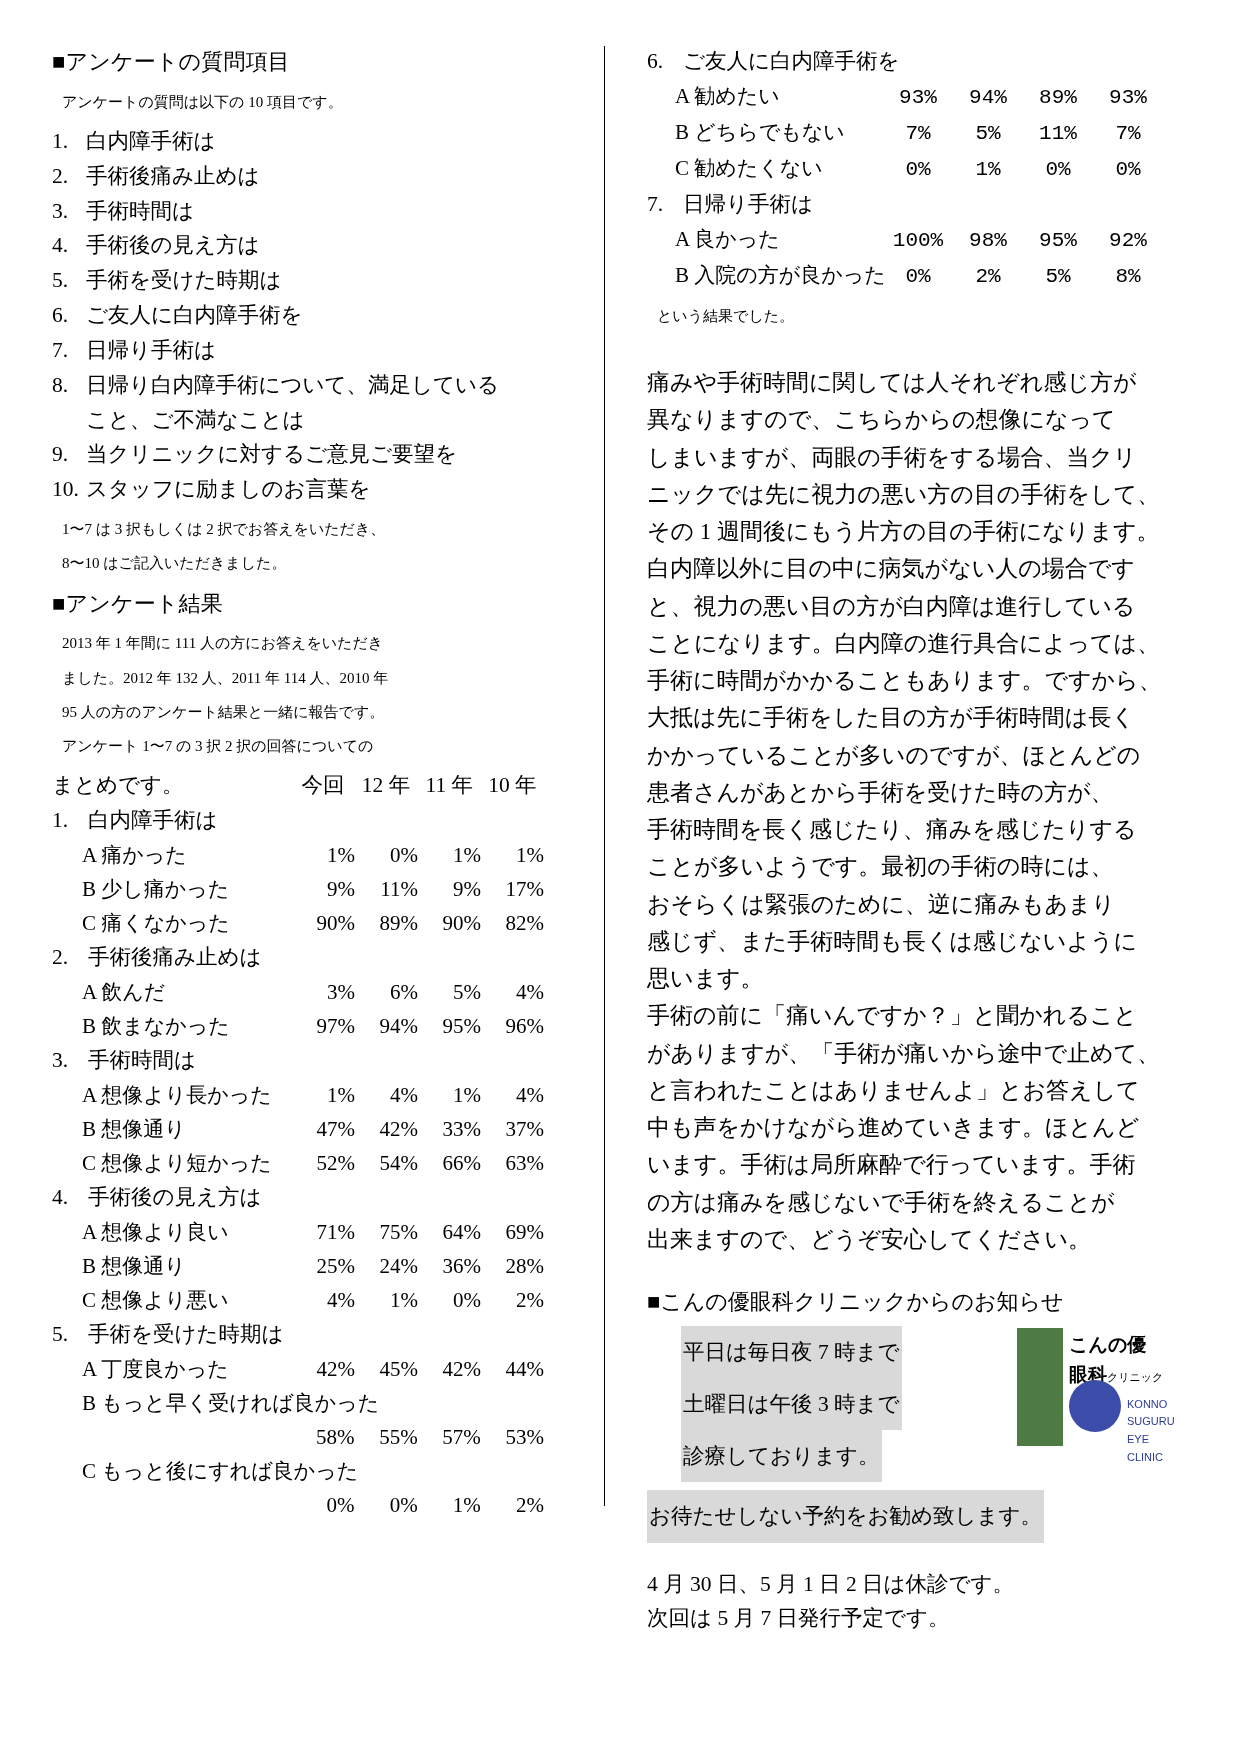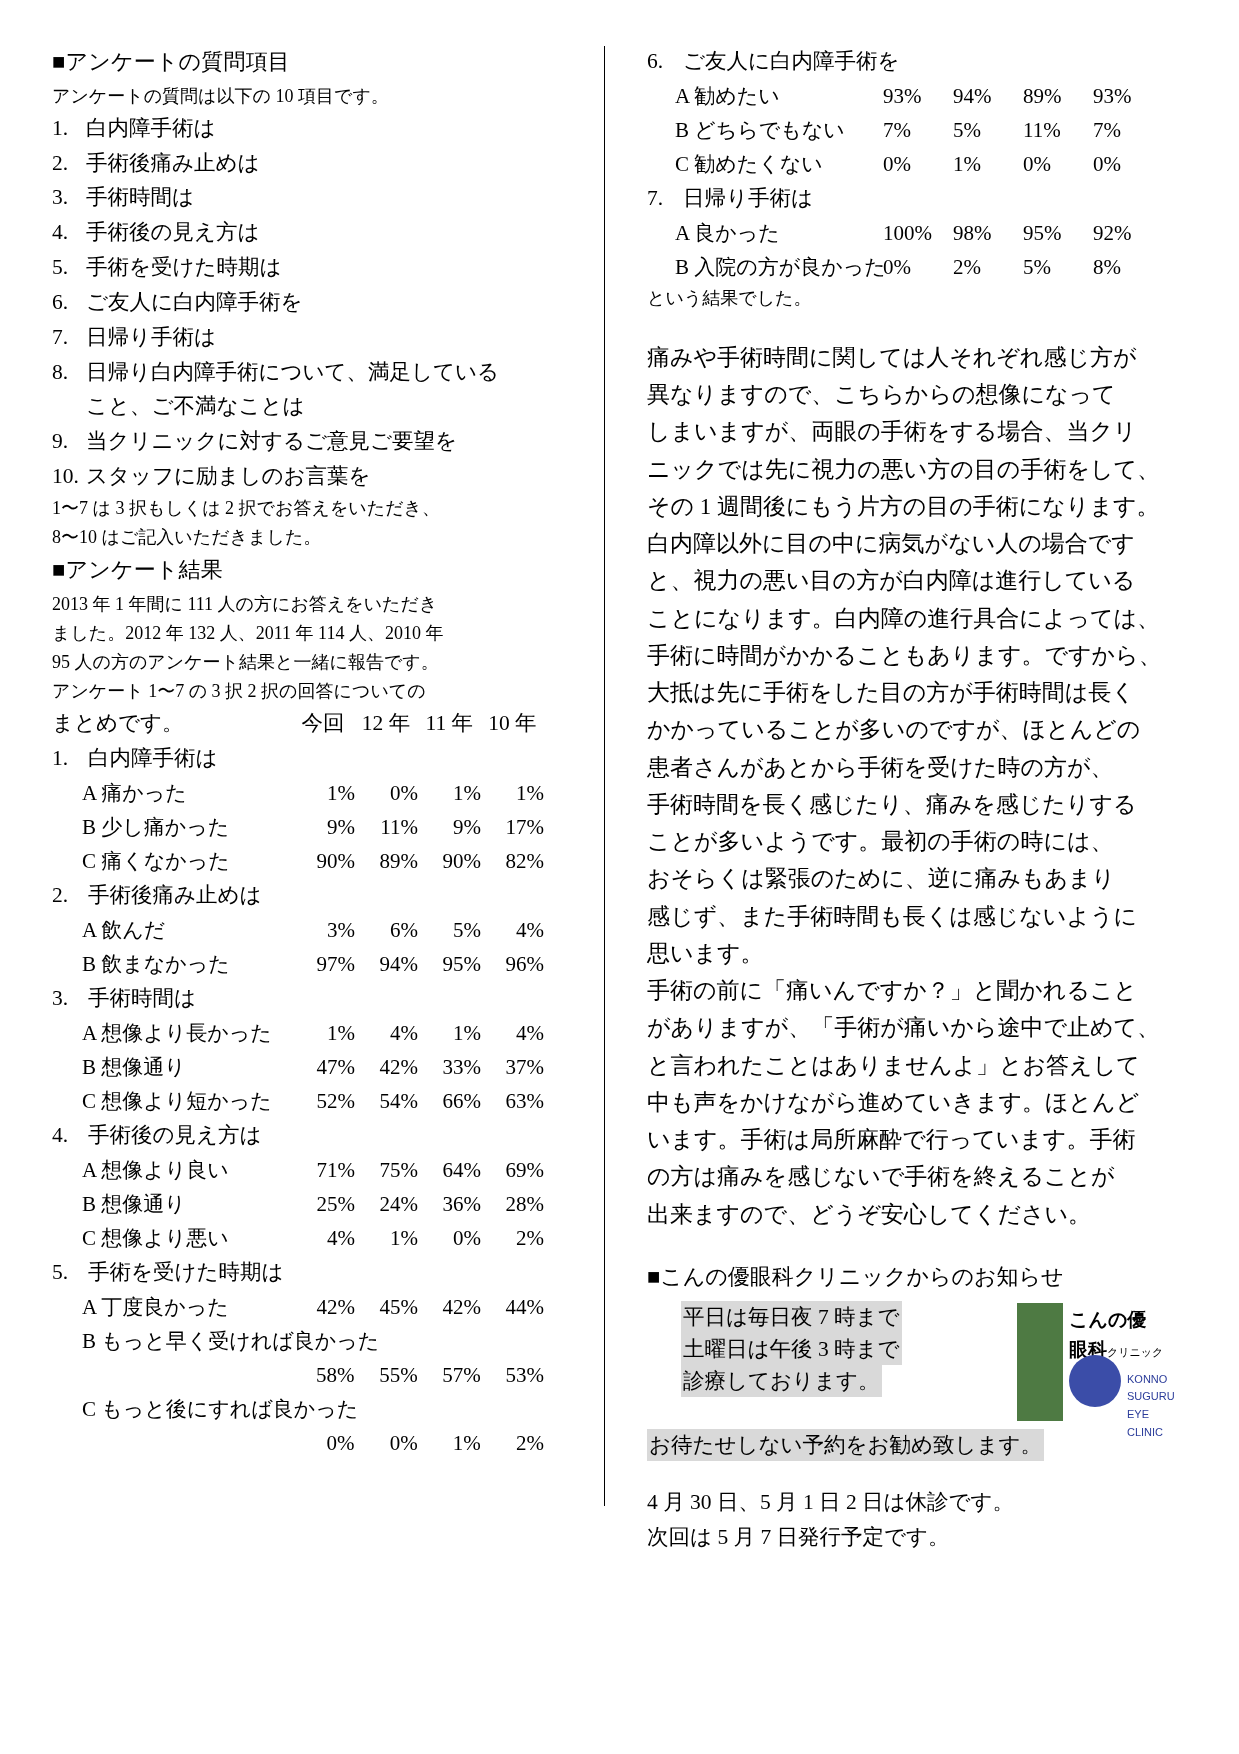--- a/index.html
+++ b/index.html
@@ -43,22 +43,22 @@
   p, div {
     line-height: 1.62;
   }
   .head {
     font-size: 22px;
     font-weight: normal;
     letter-spacing: .2px;
     margin: 0 0 2px 0;
   }
   .line {
-    font-size: 18px;
-    margin: 0;
+    font-size: 15px;
+    margin: 10px;
     white-space: pre-wrap;
   }
   .qitem {
     font-size: 21.5px;
     margin: 0;
     display: flex;
   }
   .qitem .num {
     display: inline-block;
     min-width: 34px;
@@ -123,21 +123,22 @@
     width: 66px;
     text-align: center;
   }
   
   .rrow .label {
     padding-left: 28px;
     width: 236px;
   }
   .rrow .v {
     width: 70px;
-    text-align: left;
+    text-align: center;
+    font-family: Liberation Mono, monospace;
   }
   .body-para {
     font-size: 23px;
     margin: 0;
     text-align: justify;
     text-justify: inter-ideograph;
   }
   .gap {
     height: 26px;
   }
@@ -151,21 +152,21 @@
     gap: 10px;
   }
   .notice-lines {
     flex: 1;
     padding-left: 34px;
   }
   .hl {
     background: #d9d9d9;
     font-size: 21.5px;
     display: inline-block;
-    padding: 0 2px;
+    padding: 10px 2px;
     line-height: 1.5;
   }
   .logo {
     width: 170px;
     height: 118px;
     position: relative;
     flex: 0 0 auto;
     margin-top: 2px;
   }
   .logo .greenbar {

